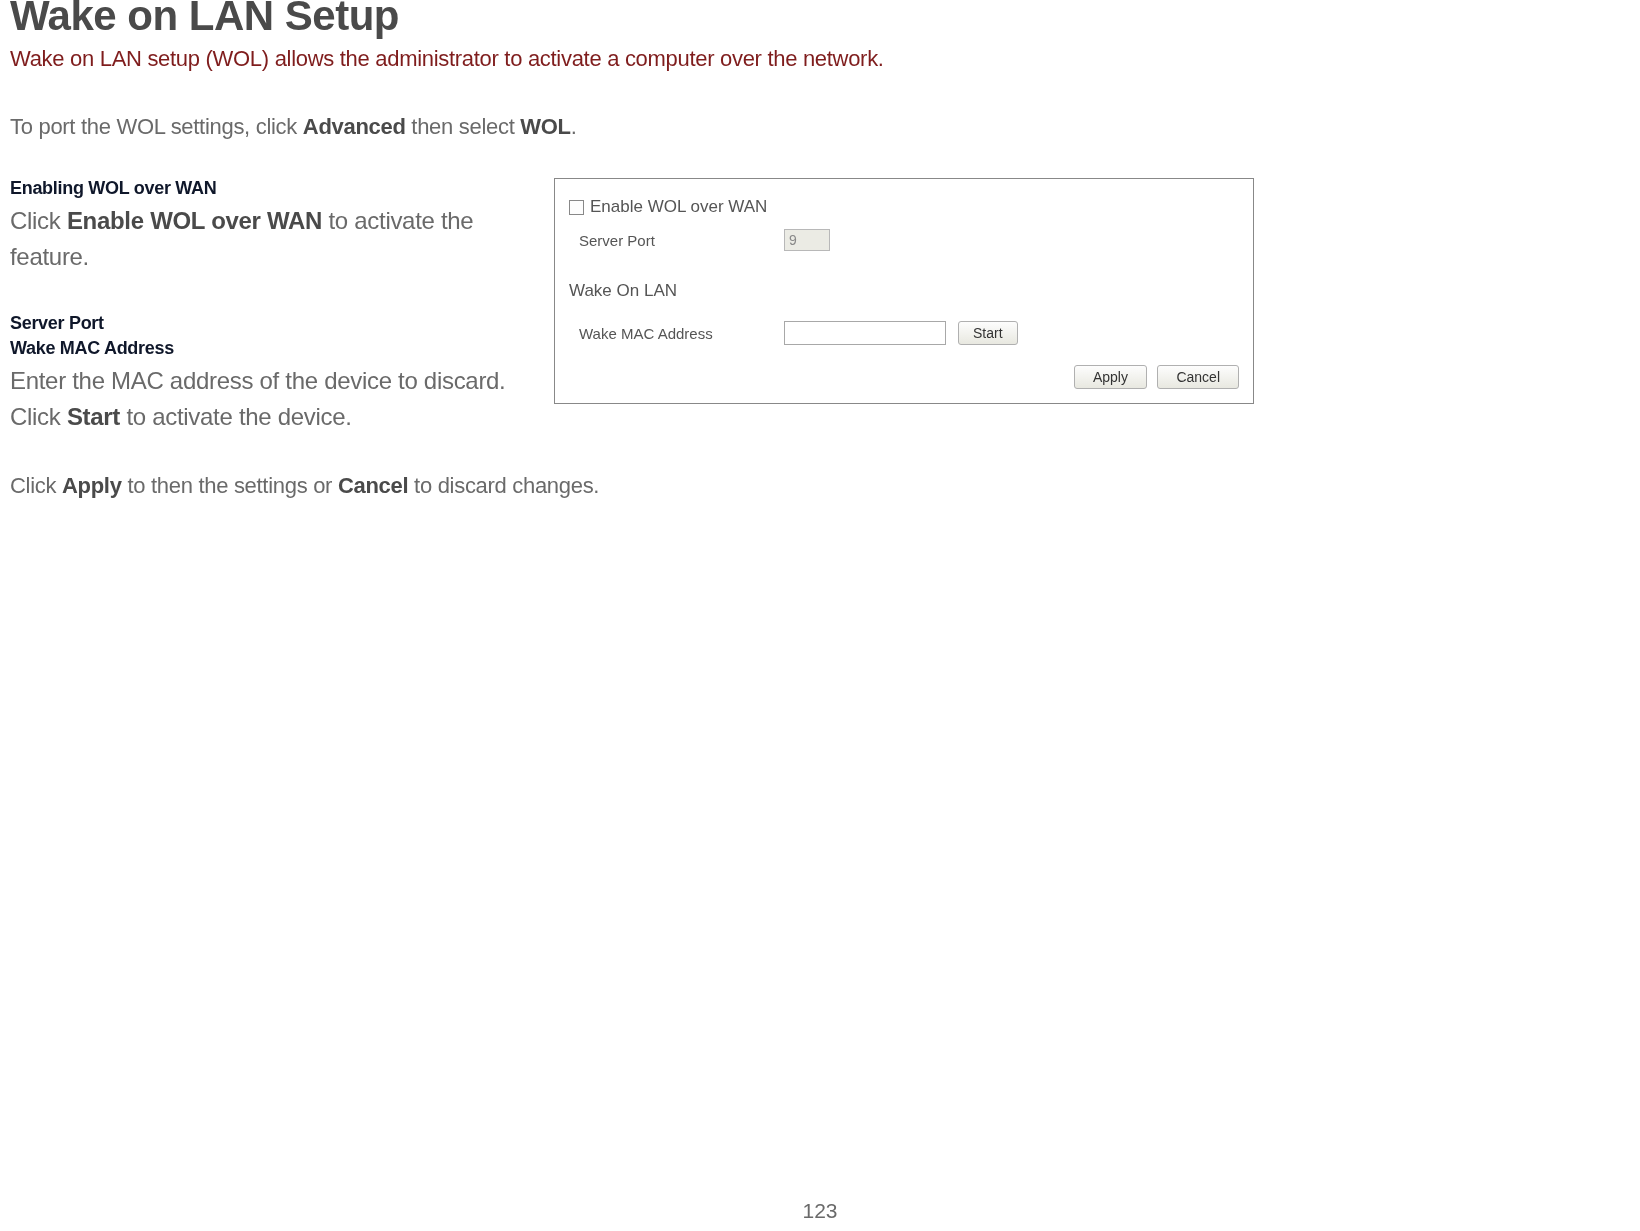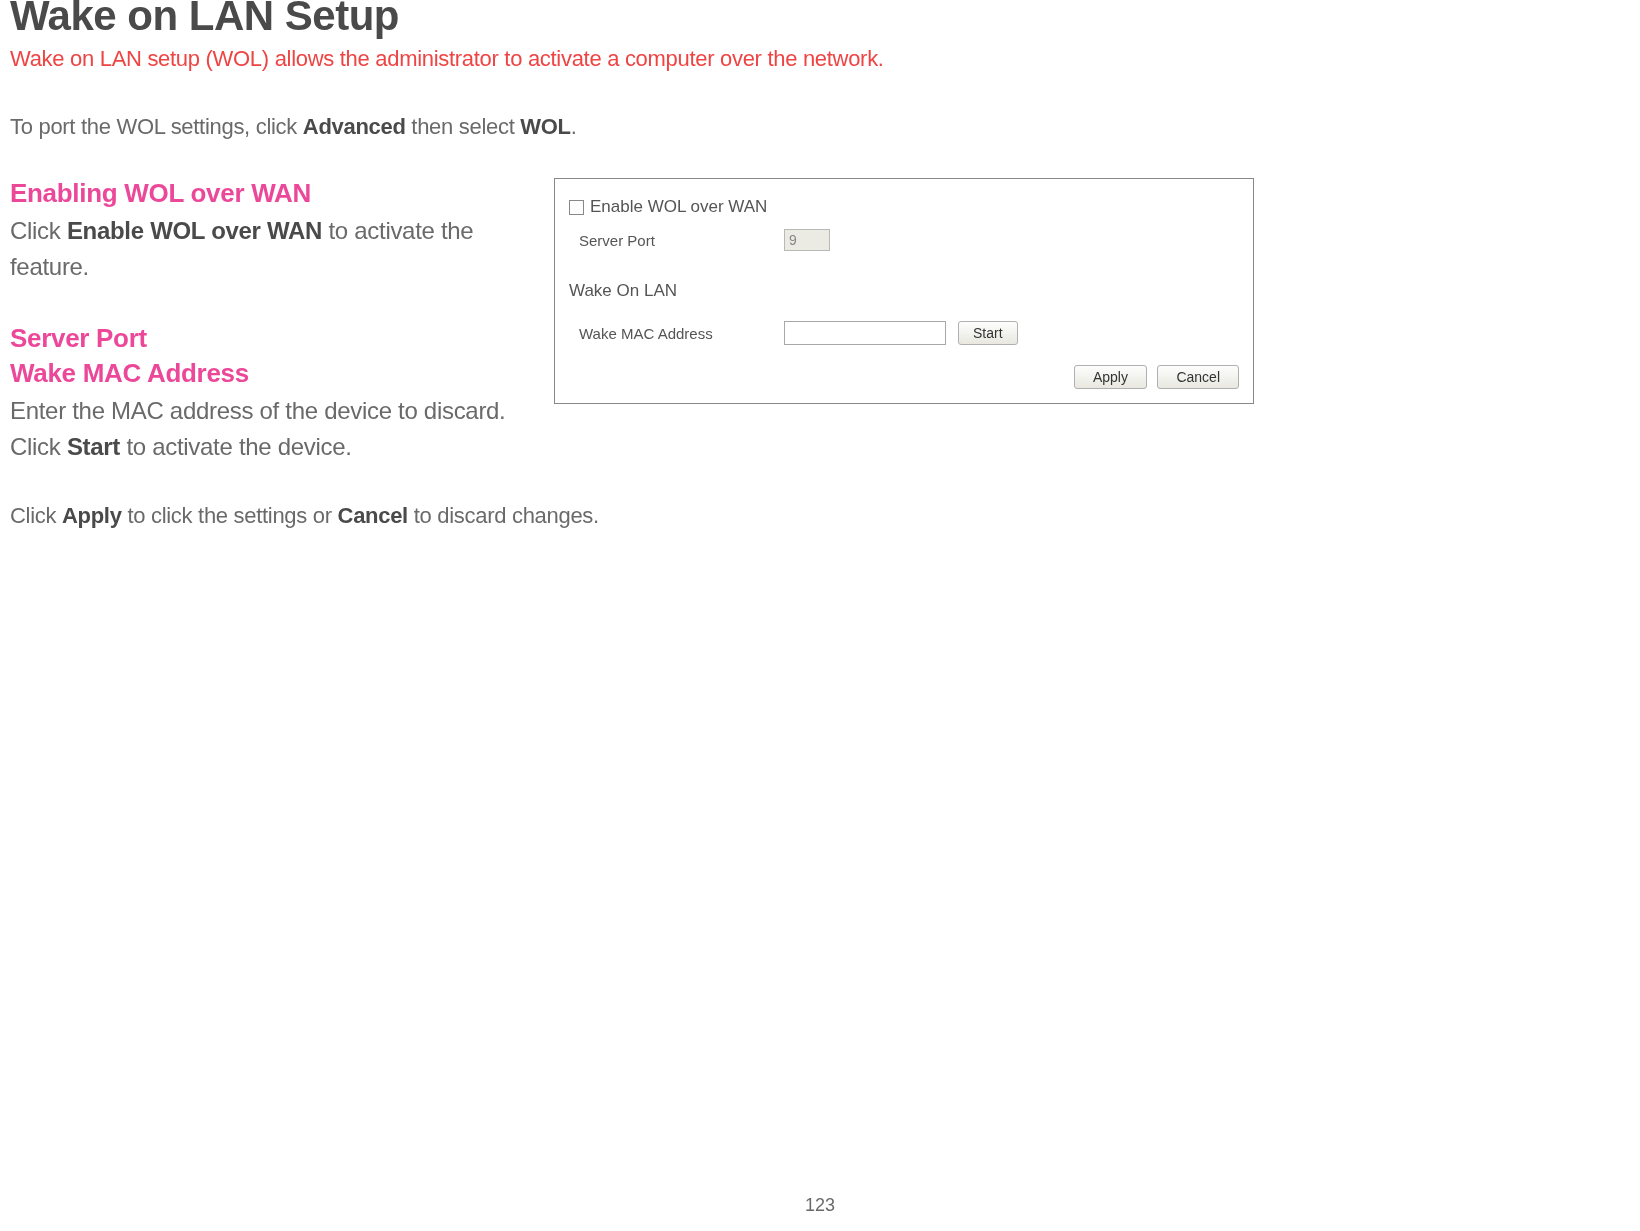--- a/index.html
+++ b/index.html
@@ -17,43 +17,43 @@
     h1 {
       font-size: 42px;
       font-weight: bold;
       color: #4a4a4a;
       letter-spacing: -0.5px;
       margin-top: -8px;
       margin-bottom: 6px;
     }
     .intro {
       font-size: 22px;
-      color: #ef4444;
+      color: #7f1d1d;
       margin-bottom: 42px;
       letter-spacing: -0.3px;
     }
     .nav-instruction {
       font-size: 22px;
       color: #6a6a6a;
       margin-bottom: 38px;
       letter-spacing: -0.3px;
     }
     .bold { font-weight: bold; color: #4a4a4a; }
     .content-wrap {
       display: flex;
       gap: 24px;
       align-items: flex-start;
     }
     .left-col {
       flex: 0 0 520px;
     }
     .section-title {
-      font-size: 26px;
+      font-size: 18px;
       font-weight: bold;
-      color: #ec4899;
+      color: #0f172a;
       margin-bottom: 4px;
       letter-spacing: -0.3px;
     }
     .section-text {
       font-size: 24px;
       color: #6a6a6a;
       margin-bottom: 38px;
       line-height: 1.5;
       letter-spacing: -0.3px;
     }
@@ -138,24 +138,24 @@
       background: linear-gradient(to bottom, #fdfdfd, #e8e8e0);
       cursor: pointer;
     }
     .btn-row {
       text-align: right;
       margin-top: 10px;
     }
     .btn-row .btn { margin-left: 6px; padding: 3px 18px; }
     .page-num {
       position: absolute;
-      bottom: 15px;
+      bottom: 8px;
       left: 50%;
       transform: translateX(-50%);
-      font-size: 18px;
+      font-size: 21px;
       color: #6a6a6a;
     }
   </style>
 </head>
 <body>
 
 <div class="page">
   <h1>Wake on LAN Setup</h1>
   <p class="intro">Wake on LAN setup (WOL) allows the administrator to activate a computer over the network.</p>
 
@@ -195,17 +195,17 @@
         <button class="btn">Start</button>
       </div>
       <div class="btn-row">
         <button class="btn">Apply</button>
         <button class="btn">Cancel</button>
       </div>
     </div>
   </div>
 
   <p class="final-text">
-    <span>Click </span><span class="bold">Apply</span><span> to click the settings or </span><span class="bold">Cancel</span><span> to discard changes.</span>
+    <span>Click </span><span class="bold">Apply</span><span> to then the settings or </span><span class="bold">Cancel</span><span> to discard changes.</span>
   </p>
 </div>
 
 <div class="page-num">123</div>
 
 </body></html>

